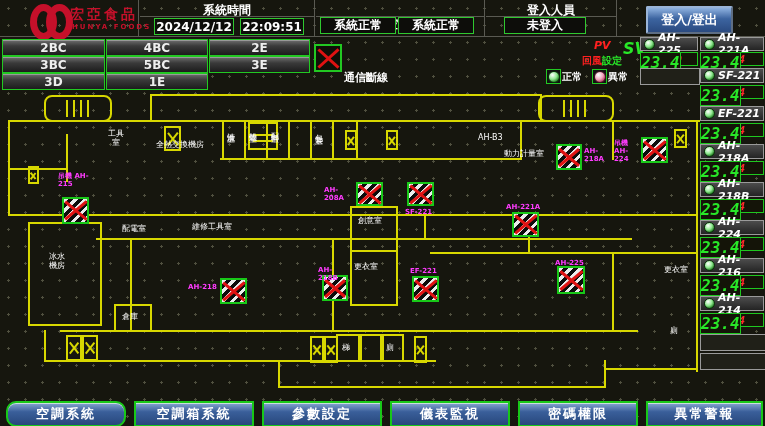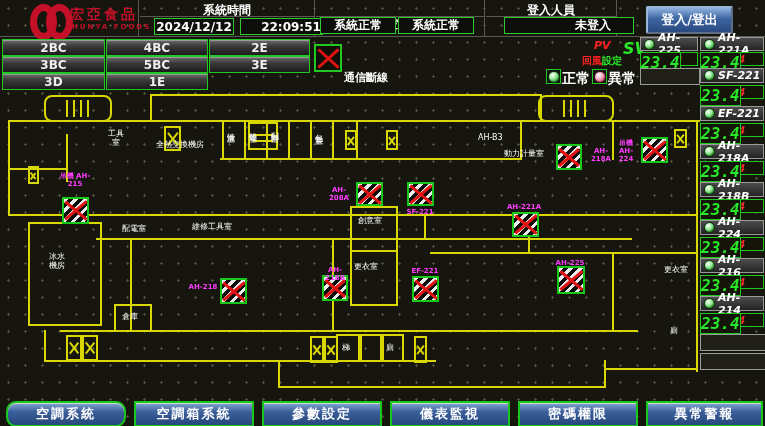--- a/index.html
+++ b/index.html
@@ -28,21 +28,21 @@
         box-shadow:inset 0 1px 0 #999;cursor:pointer;}
   
   .commx{position:absolute;border:2px solid #22c822;background:#101008;}
   .commx::before,.commx::after{content:"";position:absolute;left:-6%;top:46%;width:112%;height:3px;background:#e01212;}
   .commx::before{transform:rotate(42deg);} .commx::after{transform:rotate(-42deg);}
   
   .ledbox{position:absolute;border:1px solid #22c822;background:#111;display:flex;align-items:center;justify-content:center;}
   .led{width:10px;height:10px;border-radius:50%;border:1px solid #0a320a;
        background:radial-gradient(circle at 35% 30%, #fff, #8fe88f 45%, #1d7a1d 80%);}
   .led.pink{background:radial-gradient(circle at 35% 30%, #fff, #f2a8c0 45%, #b03a5a 80%);border-color:#401020;}
-  .small-label{position:absolute;font-size:14px;font-weight:bold;color:#fff;}
+  .small-label{position:absolute;font-size:10px;font-weight:bold;color:#fff;}
   
   .ubox{position:absolute;border:1px solid #9a9a9a;background:linear-gradient(180deg,#4c4c4c,#242424);
         display:flex;align-items:center;gap:3px;padding-left:3px;box-sizing:border-box;
         color:#fff;font-size:11px;font-weight:bold;font-style:italic;}
   .ubox .led{width:9px;height:9px;flex:none;}
   .vrow{position:absolute;display:flex;gap:2px;}
   .vcell{flex:1;border:1px solid #1fc81f;background:#141408;color:#ff2a2a;
         font-family:"DejaVu Sans Mono",monospace;font-size:11px;font-weight:bold;font-style:italic;
         display:flex;align-items:center;justify-content:center;}
   .vcell.sv{color:#28e828;}
@@ -56,21 +56,21 @@
   .stairH{position:absolute;border:2px solid #d8d800;box-sizing:border-box;}
   .stairH::after{content:"";position:absolute;left:12%;top:25%;width:76%;height:50%;
         background:repeating-linear-gradient(0deg,#d8d800 0 2px,transparent 2px 6px);}
   .xb{position:absolute;border:2px solid #d8d800;box-sizing:border-box;overflow:hidden;}
   .xb::before,.xb::after{content:"";position:absolute;left:-10%;top:47%;width:120%;height:2px;background:#d8d800;}
   .xb::before{transform:rotate(52deg);} .xb::after{transform:rotate(-52deg);}
   .hx{position:absolute;border:2px solid #18c818;box-sizing:border-box;
       background:repeating-linear-gradient(135deg,#ececec 0 3px,#0c0c0c 3px 7px);}
   .hx::before,.hx::after{content:"";position:absolute;left:-10%;top:45%;width:120%;height:3px;background:#e01212;}
   .hx::before{transform:rotate(40deg);} .hx::after{transform:rotate(-40deg);}
-  .ml{position:absolute;color:#ff3cff;font-size:7px;font-weight:bold;line-height:8px;text-align:center;}
+  .ml{position:absolute;color:#ff3cff;font-size:7px;font-weight:bold;line-height:8px;}
   .rl{position:absolute;color:#fff;font-size:8px;line-height:9px;white-space:nowrap;}
   .rl.wrap{white-space:normal;text-align:center;}
   .rl.vert{writing-mode:vertical-rl;text-orientation:upright;letter-spacing:1px;}
   
   .pv{color:#ff2020;font-weight:bold;font-style:italic;font-size:11px;position:absolute;}
   .sv{color:#28e828;font-weight:bold;font-style:italic;font-size:16px;position:absolute;}
   .setlbl{position:absolute;font-size:10px;font-weight:bold;}
   .setlbl .r{color:#ff2020;} .setlbl .g{color:#28e828;}
   
   .nav{position:absolute;border:2px solid #18c818;background:linear-gradient(180deg,#86a6d2,#3a5f9a 40%,#27477c);
@@ -90,28 +90,28 @@
   <div class="hline" style="left:316px;top:16px;width:168px;height:1px;"></div>
   <div class="hline" style="left:486px;top:16px;width:130px;height:1px;"></div>
 
   <span class="logo-c" style="left:30px;top:4px;"></span>
   <span class="logo-c" style="left:46px;top:4px;"></span>
   <span class="brand" style="left:70px;top:6px;font-size:14px;letter-spacing:3px;">宏亞食品</span>
   <span class="brand" style="left:72px;top:23px;font-size:7px;letter-spacing:2px;">HUNYA FOODS</span>
 
   <div class="hdr-label" style="left:140px;top:2px;width:174px;">系統時間</div>
   <div class="gbox" style="left:154px;top:18px;width:78px;height:15px;">2024/12/12</div>
-  <div class="gbox" style="left:240px;top:18px;width:62px;height:15px;padding-left:19px;">22:09:51</div>
+  <div class="gbox" style="left:240px;top:18px;width:62px;height:15px;">22:09:51</div>
 
   <div class="hdr-label" style="left:316px;top:16px;width:168px;">冰機 / 空調機 狀態</div>
   <div class="gbox" style="left:320px;top:17px;width:74px;height:15px;">系統正常</div>
   <div class="gbox" style="left:398px;top:17px;width:74px;height:15px;">系統正常</div>
 
   <div class="hdr-label" style="left:486px;top:2px;width:130px;">登入人員</div>
-  <div class="gbox" style="left:504px;top:17px;width:80px;height:15px;padding-left:48px;">未登入</div>
+  <div class="gbox" style="left:504px;top:17px;width:80px;height:15px;">未登入</div>
 
   <div class="login-btn" style="left:646px;top:6px;width:83px;height:24px;">登入/登出</div>
 </div>
 
 <div class="fbtn" style="left:2px;top:39px;width:101px;height:15px;">2BC</div>
 <div class="fbtn" style="left:106px;top:39px;width:100px;height:15px;">4BC</div>
 <div class="fbtn" style="left:209px;top:39px;width:99px;height:15px;">2E</div>
 <div class="fbtn" style="left:2px;top:56px;width:101px;height:15px;">3BC</div>
 <div class="fbtn" style="left:106px;top:56px;width:100px;height:15px;">5BC</div>
 <div class="fbtn" style="left:209px;top:56px;width:99px;height:15px;">3E</div>

